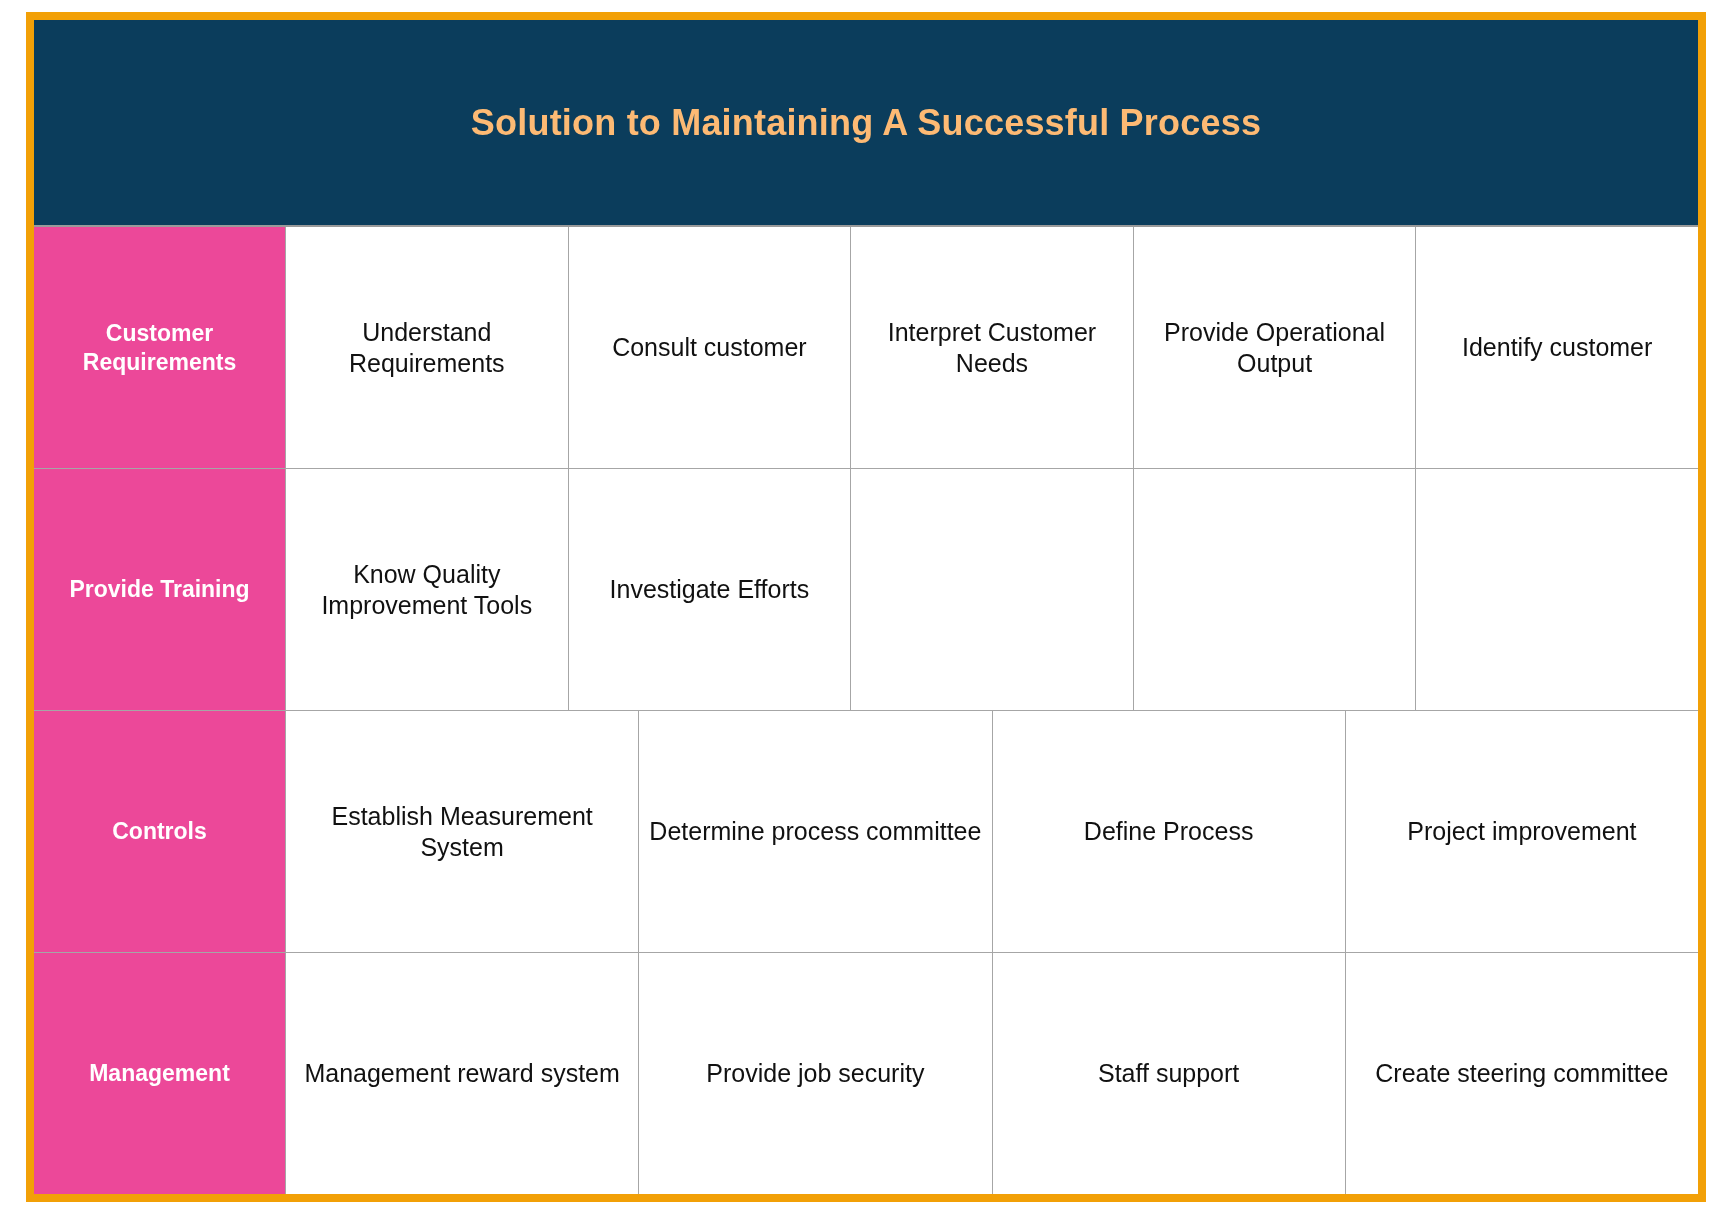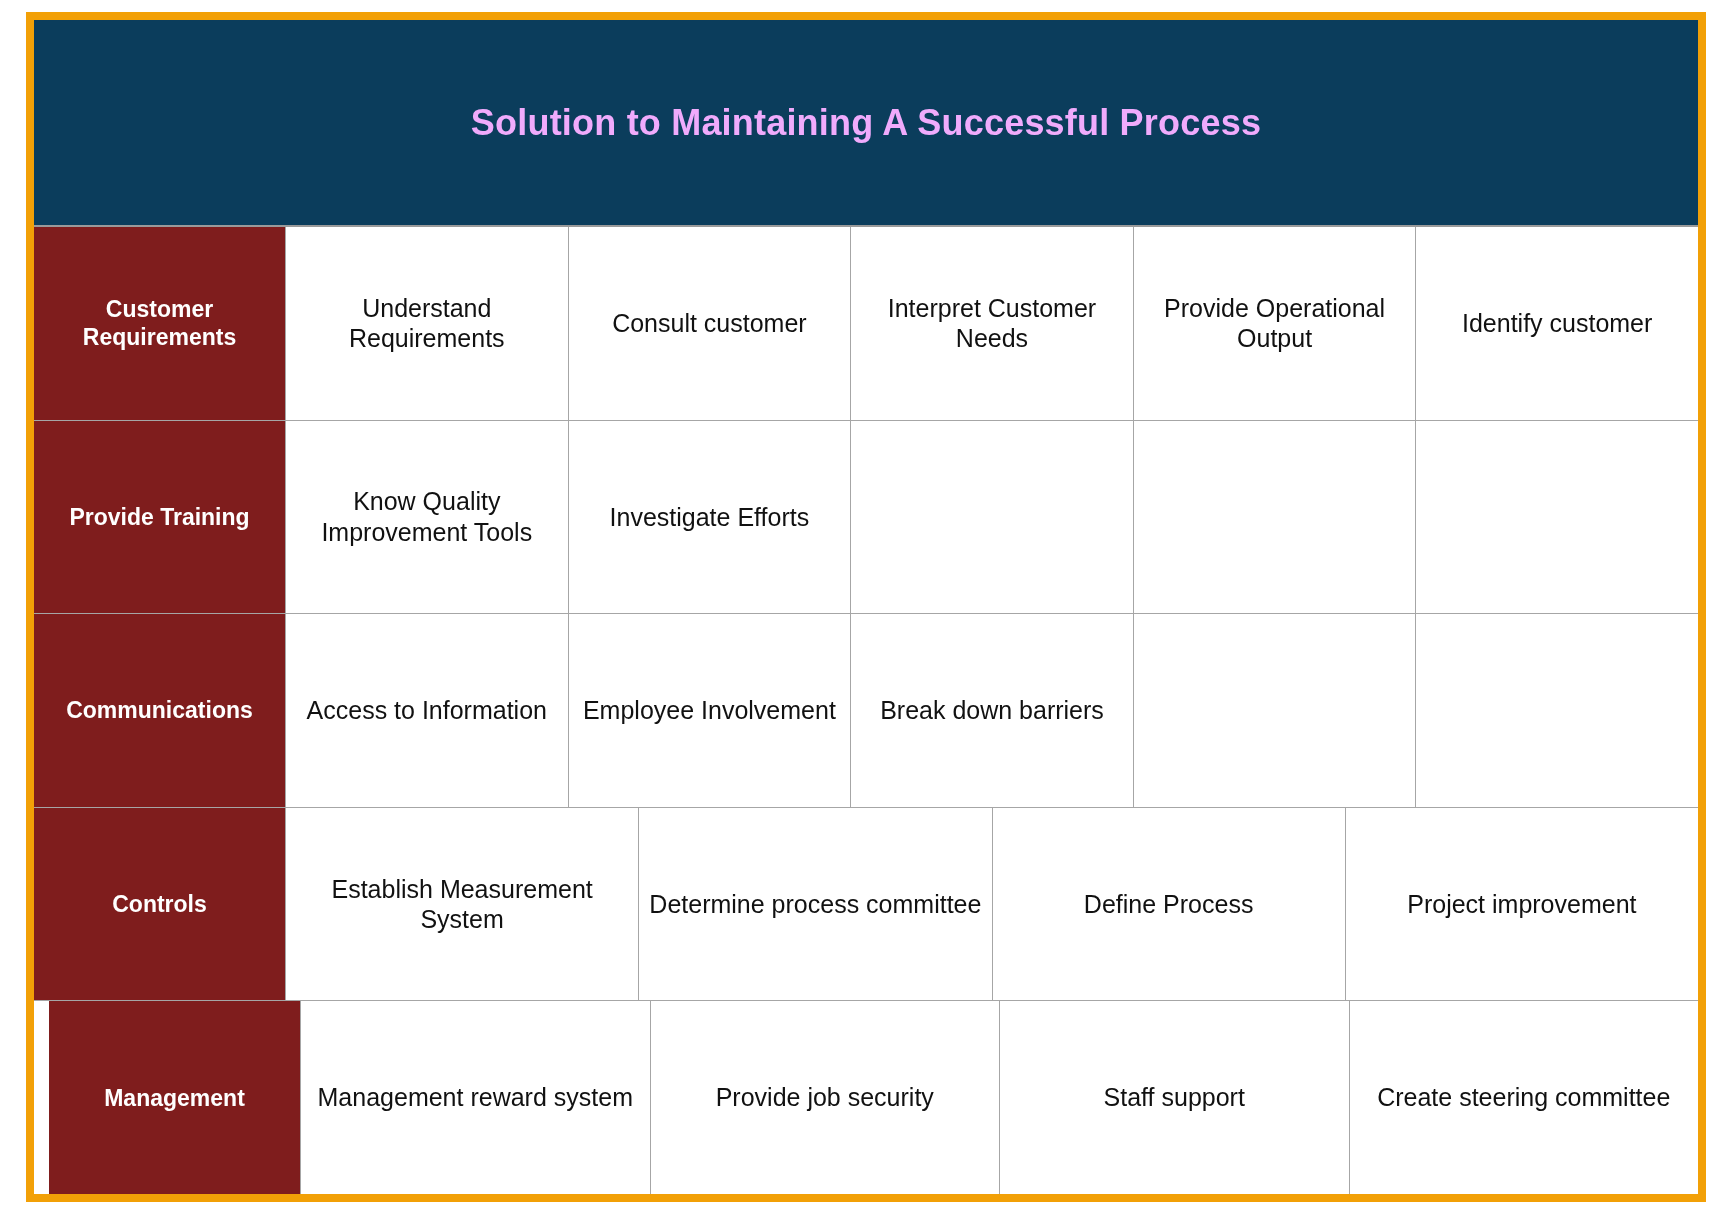--- a/index.html
+++ b/index.html
@@ -32,46 +32,46 @@
   #title-banner {
     flex: 0 0 207px;
     background: #0B3D5C;
     display: flex;
     align-items: center;
     justify-content: center;
     border-bottom: 2px solid #9a9a9a;
   }
 
   #title-text {
-    color: #f0abfc;
+    color: #fdba74;
     font-size: 36px;
     font-weight: bold;
     letter-spacing: 0.2px;
     text-align: center;
     font-family: "Liberation Sans", sans-serif;
   }
 
   #grid {
     flex: 1 1 auto;
     display: flex;
     flex-direction: column;
     min-height: 0;
   }
 
   .matrix-row {
     flex: 1 1 0;
     display: flex;
     min-height: 0;
     border-bottom: 1px solid #a6a6a6;
   }
-  .matrix-row:last-child { border-bottom: none; margin-left: 15px; }
+  .matrix-row:last-child { border-bottom: none; }
 
   .row-header {
     flex: 0 0 252px;
-    background: #7f1d1d;
+    background: #ec4899;
     color: #ffffff;
     font-size: 23px;
     font-weight: bold;
     display: flex;
     align-items: center;
     justify-content: center;
     text-align: center;
     line-height: 1.22;
     padding: 20px 6px;
     border-right: 1px solid #a6a6a6;
@@ -127,30 +127,20 @@
         <div class="row-header">Provide Training</div>
         <div class="cells">
           <div class="cell">Know Quality Improvement Tools</div>
           <div class="cell">Investigate Efforts</div>
           <div class="cell empty"></div>
           <div class="cell empty"></div>
           <div class="cell empty"></div>
         </div>
       </div>
 
-      <div class="matrix-row">
-        <div class="row-header">Communications</div>
-        <div class="cells">
-          <div class="cell">Access to Information</div>
-          <div class="cell">Employee Involvement</div>
-          <div class="cell">Break down barriers</div>
-          <div class="cell empty"></div>
-          <div class="cell empty"></div>
-        </div>
-      </div>
 
       <div class="matrix-row">
         <div class="row-header">Controls</div>
         <div class="cells">
           <div class="cell">Establish Measurement System</div>
           <div class="cell">Determine process committee</div>
           <div class="cell">Define Process</div>
           <div class="cell">Project improvement</div>
         </div>
       </div>

